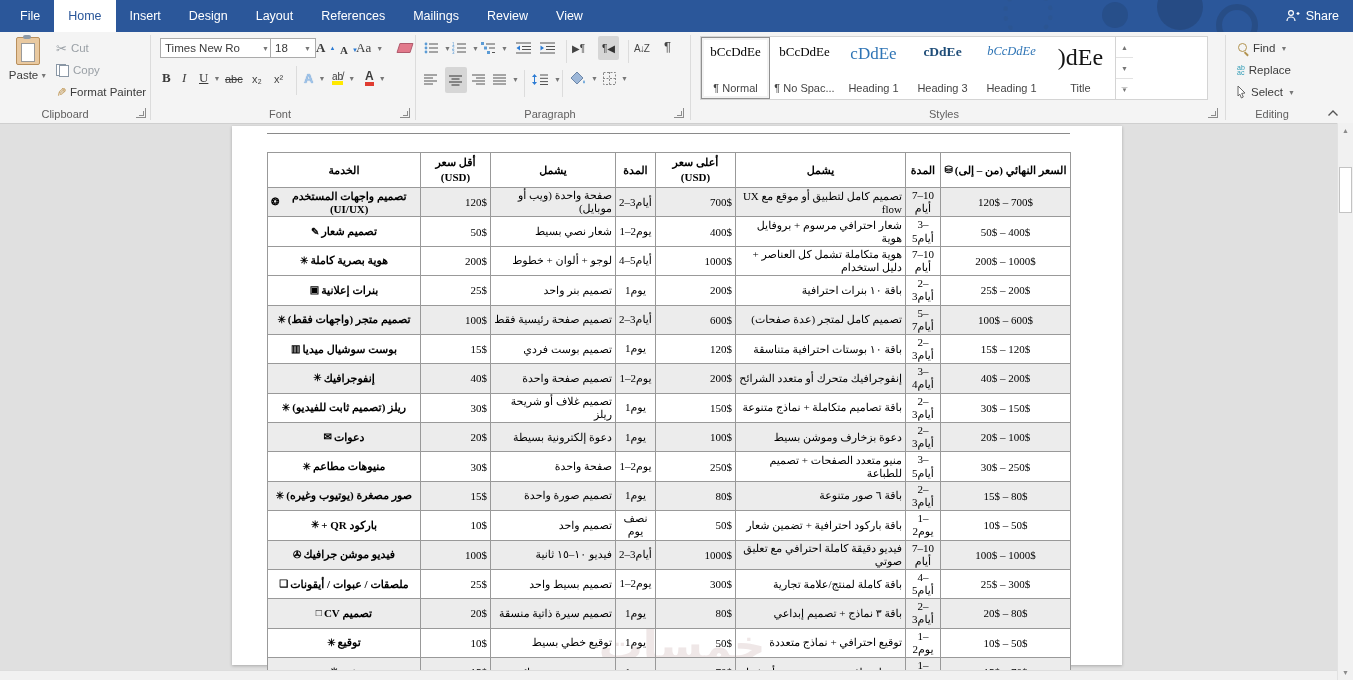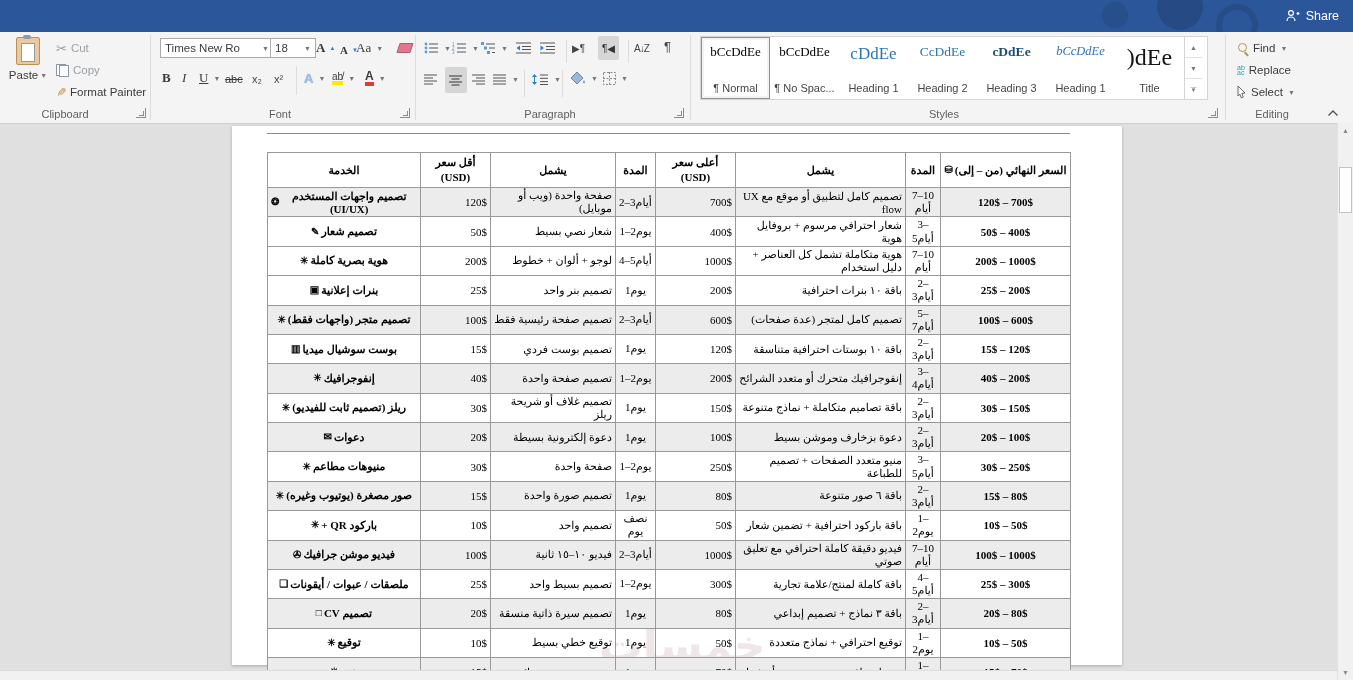--- a/index.html
+++ b/index.html
@@ -87,31 +87,42 @@
             font-family:"Liberation Serif",serif;font-size:11px;color:#000;z-index:2}
   .svc th,.svc td{border:1px solid #999;padding:1px 3px;vertical-align:middle;overflow:hidden}
   .svc th{font-weight:bold;text-align:center;line-height:1.35;height:32px}
   tr.shaded td{background:#ececec}
   .srv-flex{display:flex;align-items:center;justify-content:center;gap:2px;direction:ltr}
   .si{font-size:10px;line-height:10px;flex:none}
   .c-srv{font-weight:bold;text-align:center}
   .c-min,.c-max{text-align:right;direction:ltr}
   .c-inc1,.c-inc2{text-align:right;direction:rtl}
   .c-dur1,.c-dur2{text-align:center;direction:ltr;line-height:1.2}
-  .c-fin{text-align:center;font-weight:bold;direction:ltr}
+  .c-fin{text-align:center;font-weight:normal;direction:ltr}
   .hflex{display:flex;align-items:center;justify-content:center;gap:2px;direction:ltr}
 </style>
 </head>
 <body>
 
 <div class="titlebar">
   <div class="deco" style="right:150px;top:-16px;width:46px;height:46px;background:#26497e;opacity:.8"></div>
   <div class="deco" style="right:95px;top:4px;width:30px;height:30px;border:6px solid #26497e;opacity:.7"></div>
   <div class="deco" style="right:225px;top:2px;width:26px;height:26px;background:#254a80;opacity:.6"></div>
   <div class="deco" style="right:300px;top:-12px;width:40px;height:40px;border:5px dotted #2c5590;opacity:.6"></div>
+  <div class="tabs" id="tabs">
+      <div class="tab">File</div>
+      <div class="tab active">Home</div>
+      <div class="tab">Insert</div>
+      <div class="tab">Design</div>
+      <div class="tab">Layout</div>
+      <div class="tab">References</div>
+      <div class="tab">Mailings</div>
+      <div class="tab">Review</div>
+      <div class="tab">View</div>
+    </div>
   <div class="share">
     <svg class="ri" width="14" height="14" viewBox="0 0 14 14">
       <circle cx="5" cy="4" r="2.4" fill="none" stroke="#fff" stroke-width="1.2"></circle>
       <path d="M1 12 a4 4 0 0 1 8 0" fill="none" stroke="#fff" stroke-width="1.2"></path>
       <line x1="10.5" y1="4.5" x2="13.5" y2="4.5" stroke="#fff" stroke-width="1.2"></line>
       <line x1="12" y1="3" x2="12" y2="6" stroke="#fff" stroke-width="1.2"></line>
     </svg>
     <span>Share</span>
   </div>
 </div>
@@ -343,24 +354,20 @@
           <span class="pv pv-n">bCcDdEe</span>
           <span class="sname">¶ Normal</span>
         </div>
       <div class="sitem">
           <span class="pv pv-n">bCcDdEe</span>
           <span class="sname">¶ No Spac...</span>
         </div>
       <div class="sitem">
           <span class="pv pv-h1">cDdEe</span>
           <span class="sname">Heading 1</span>
-        </div>
-      <div class="sitem">
-          <span class="pv pv-h2">CcDdEe</span>
-          <span class="sname">Heading 2</span>
         </div>
       <div class="sitem">
           <span class="pv pv-h3">cDdEe</span>
           <span class="sname">Heading 3</span>
         </div>
       <div class="sitem">
           <span class="pv pv-h4">bCcDdEe</span>
           <span class="sname">Heading 1</span>
         </div>
       <div class="sitem">

